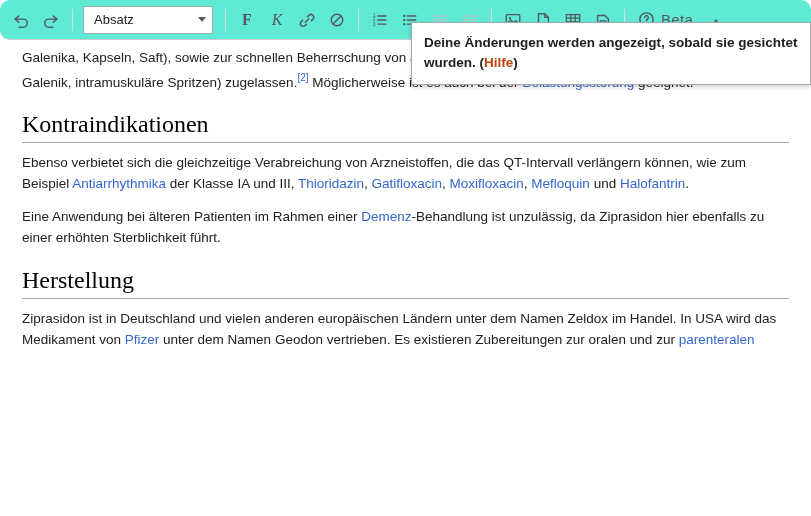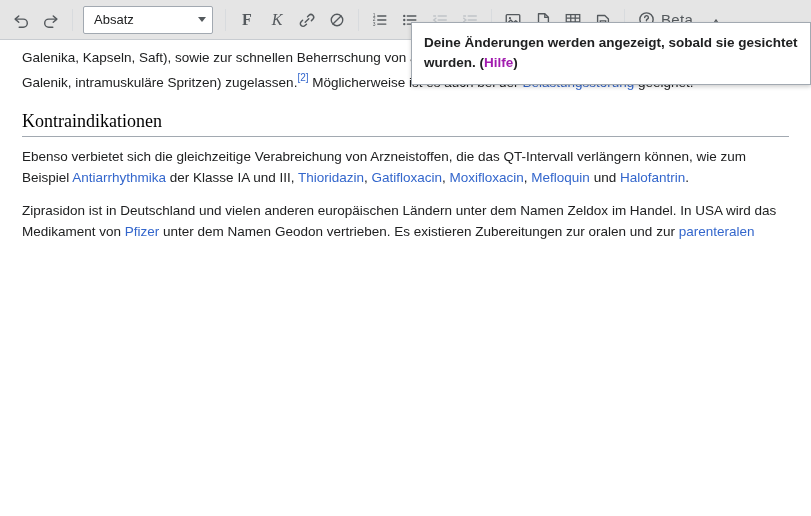--- a/index.html
+++ b/index.html
@@ -13,26 +13,27 @@
   #app {
     position: relative;
     width: 811px; height: 516px;
     background: #ffffff;
   }
 
   
   .toolbar {
     position: relative;
     height: 40px;
-    background: #e5e5e5;
+    background: #5eead4;
     border-bottom: 1px solid #c8ccd1;
     display: flex;
     align-items: center;
     padding: 0 6px;
     gap: 0px;
+    border-radius: 10px;
   }
   .tb-btn {
     width: 30px; height: 30px;
     display: flex; align-items: center; justify-content: center;
     color: #54595d;
     border-radius: 2px;
     flex: none;
   }
   .tb-btn.disabled { color: #c0c4c8; }
   .tb-sep {
@@ -96,39 +97,39 @@
     box-shadow: 0 2px 4px rgba(0,0,0,.18);
     padding: 10px 12px 12px 12px;
     z-index: 30;
   }
   .popup-text {
     font-size: 13.5px;
     line-height: 1.45;
     color: #202122;
     font-weight: bold;
   }
-  .popup-text a { color: #a21caf; text-decoration: none; font-weight: bold; }
+  .popup-text a { color: #c2410c; text-decoration: none; font-weight: bold; }
 
   
   .content {
     position: relative;
     padding: 8px 22px 0 22px;
     height: 476px;
     overflow: hidden;
     background: #fff;
   }
   .content p {
     margin: 0 0 12px 0;
     font-size: 13.5px;
     line-height: 1.55;
     color: #202122;
   }
   .content h2 {
     font-family: "Liberation Serif", serif;
-    font-size: 18px;
+    font-size: 24px;
     font-weight: normal;
     color: #000;
     margin: 18px 0 10px 0;
     padding-bottom: 4px;
     border-bottom: 1px solid #a2a9b1;
   }
   a.wl { color: #3366cc; text-decoration: none; }
   sup a.wl { font-size: 10px; }
   .em { }
 </style>
@@ -261,20 +262,22 @@
 
   <div class="content">
 
     <p>
       <span>Galenika, Kapseln, Saft), sowie zur schnellen Beherrschung von akuten psychotischen Erregungszuständen (</span><a class="wl" href="#">parenterale</a><span> Galenik, intramuskuläre Spritzen) zugelassen.</span><sup><a class="wl" href="#">[2]</a></sup><span> Möglicherweise ist es auch bei der </span><a class="wl" href="#">Belastungsstörung</a><span> geeignet.</span><sup><a class="wl" href="#">[3]</a></sup>
     </p>
 
     <div id="sections">
         <h2>Kontraindikationen</h2>
         <p><span>Ebenso verbietet sich die gleichzeitige Verabreichung von Arzneistoffen, die das QT-Intervall verlängern können, wie zum Beispiel </span><a class="wl" href="#">Antiarrhythmika</a><span> der Klasse IA und III, </span><a class="wl" href="#">Thioridazin</a><span>, </span><a class="wl" href="#">Gatifloxacin</a><span>, </span><a class="wl" href="#">Moxifloxacin</a><span>, </span><a class="wl" href="#">Mefloquin</a><span> und </span><a class="wl" href="#">Halofantrin</a><span>.</span></p>
+        <p><span>Eine Anwendung bei älteren Patienten im Rahmen einer </span><a class="wl" href="#">Demenz</a><span>-Behandlung ist unzulässig, da Ziprasidon hier ebenfalls zu einer erhöhten Sterblichkeit führt.</span></p>
+        <h2>Herstellung</h2>
         <p><span>Ziprasidon ist in Deutschland und vielen anderen europäischen Ländern unter dem Namen </span><span class="em">Zeldox</span><span> im Handel. In USA wird das Medikament von </span><a class="wl" href="#">Pfizer</a><span> unter dem Namen </span><span class="em">Geodon</span><span> vertrieben. Es existieren Zubereitungen zur oralen und zur </span><a class="wl" href="#">parenteralen</a></p>
       </div>
   </div>
 
   <div class="popup">
     <div class="popup-text">
       <span>Deine Änderungen werden angezeigt, sobald sie gesichtet wurden. (</span><a href="#">Hilfe</a><span>)</span>
     </div>
   </div>
 

